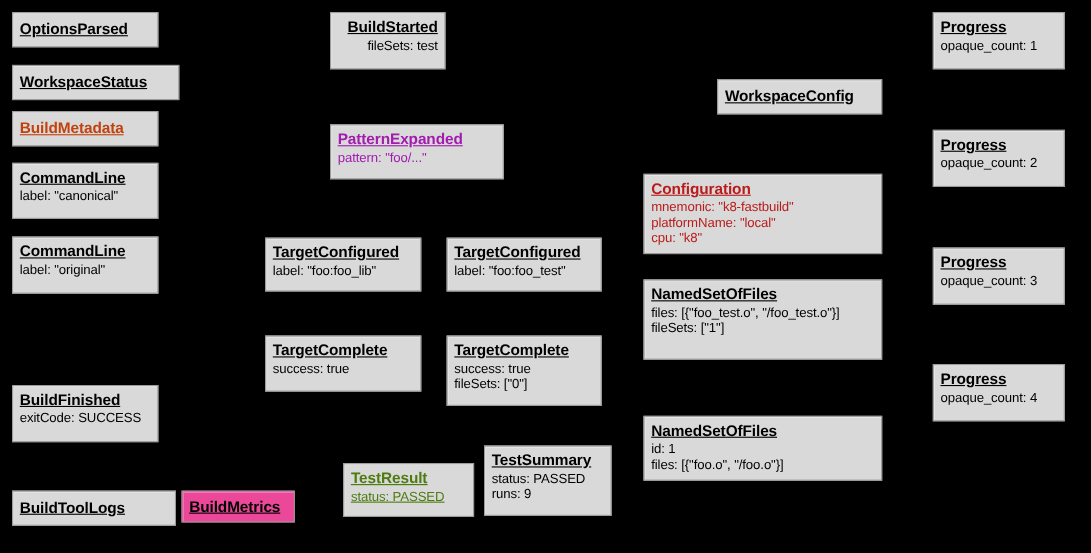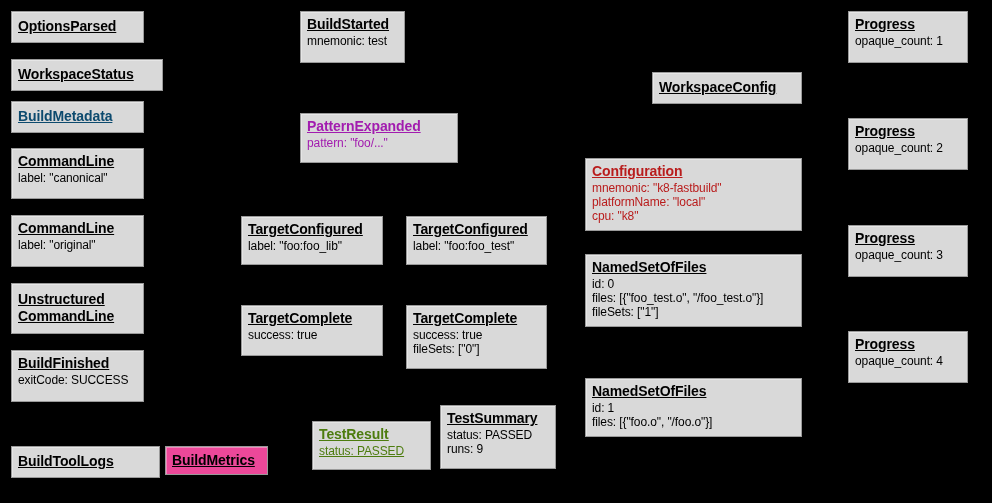--- a/index.html
+++ b/index.html
@@ -57,39 +57,39 @@
     margin-bottom: 0;
   }
 </style>
 </head>
 <body>
 
 <div id="canvas" style="background: rgb(0, 0, 0); padding-left: 28px;">
     <div class="node title-only" style="left: 11px; top: 11px; width: 133px; height: 32px; background: rgb(217, 217, 217); border-color: rgb(154, 154, 154); color: rgb(0, 0, 0);">
       <span class="node-title">OptionsParsed</span>
     </div>
-    <div class="node" style="left: 300px; top: 11px; width: 105px; height: 52px; background: rgb(217, 217, 217); border-color: rgb(154, 154, 154); color: rgb(0, 0, 0);">
+    <div class="node" style="left: 300px; top: 11px; width: 105px; height: 52px; background: rgb(217, 217, 217); border-color: rgb(154, 154, 154); color: rgb(0, 0, 0); text-align: right;">
       <span class="node-title">BuildStarted</span>
       <span class="node-fields">
-        <span class="node-field">mnemonic: test</span>
+        <span class="node-field">fileSets: test</span>
       </span>
     </div>
     <div class="node" style="left: 848px; top: 11px; width: 120px; height: 52px; background: rgb(217, 217, 217); border-color: rgb(154, 154, 154); color: rgb(0, 0, 0);">
       <span class="node-title">Progress</span>
       <span class="node-fields">
         <span class="node-field">opaque_count: 1</span>
       </span>
     </div>
     <div class="node title-only" style="left: 652px; top: 72px; width: 150px; height: 32px; background: rgb(217, 217, 217); border-color: rgb(154, 154, 154); color: rgb(0, 0, 0);">
       <span class="node-title">WorkspaceConfig</span>
     </div>
     <div class="node title-only" style="left: 11px; top: 59px; width: 152px; height: 32px; background: rgb(217, 217, 217); border-color: rgb(154, 154, 154); color: rgb(0, 0, 0);">
       <span class="node-title">WorkspaceStatus</span>
     </div>
-    <div class="node title-only" style="left: 11px; top: 101px; width: 133px; height: 32px; background: rgb(217, 217, 217); border-color: rgb(154, 154, 154); color: #0c4a6e;">
+    <div class="node title-only" style="left: 11px; top: 101px; width: 133px; height: 32px; background: rgb(217, 217, 217); border-color: rgb(154, 154, 154); color: #c2410c;">
       <span class="node-title">BuildMetadata</span>
     </div>
     <div class="node" style="left: 300px; top: 113px; width: 158px; height: 50px; background: rgb(217, 217, 217); border-color: rgb(154, 154, 154); color: #a21caf;">
       <span class="node-title">PatternExpanded</span>
       <span class="node-fields">
         <span class="node-field">pattern: "foo/..."</span>
       </span>
     </div>
     <div class="node" style="left: 848px; top: 118px; width: 120px; height: 52px; background: rgb(217, 217, 217); border-color: rgb(154, 154, 154); color: rgb(0, 0, 0);">
       <span class="node-title">Progress</span>
@@ -131,27 +131,23 @@
     </div>
     <div class="node" style="left: 848px; top: 225px; width: 120px; height: 52px; background: rgb(217, 217, 217); border-color: rgb(154, 154, 154); color: rgb(0, 0, 0);">
       <span class="node-title">Progress</span>
       <span class="node-fields">
         <span class="node-field">opaque_count: 3</span>
       </span>
     </div>
     <div class="node" style="left: 585px; top: 254px; width: 217px; height: 73px; background: rgb(217, 217, 217); border-color: rgb(154, 154, 154); color: rgb(0, 0, 0);">
       <span class="node-title">NamedSetOfFiles</span>
       <span class="node-fields">
-        <span class="node-field">id: 0</span>
         <span class="node-field">files: [{"foo_test.o", "/foo_test.o"}]</span>
         <span class="node-field">fileSets: ["1"]</span>
       </span>
-    </div>
-    <div class="node title-only" style="left: 11px; top: 283px; width: 133px; height: 51px; background: rgb(217, 217, 217); border-color: rgb(154, 154, 154); color: rgb(0, 0, 0);">
-      <span class="node-title two-line">Unstructured CommandLine</span>
     </div>
     <div class="node" style="left: 241px; top: 305px; width: 142px; height: 51px; background: rgb(217, 217, 217); border-color: rgb(154, 154, 154); color: rgb(0, 0, 0);">
       <span class="node-title">TargetComplete</span>
       <span class="node-fields">
         <span class="node-field">success: true</span>
       </span>
     </div>
     <div class="node" style="left: 406px; top: 305px; width: 141px; height: 64px; background: rgb(217, 217, 217); border-color: rgb(154, 154, 154); color: rgb(0, 0, 0);">
       <span class="node-title">TargetComplete</span>
       <span class="node-fields">

